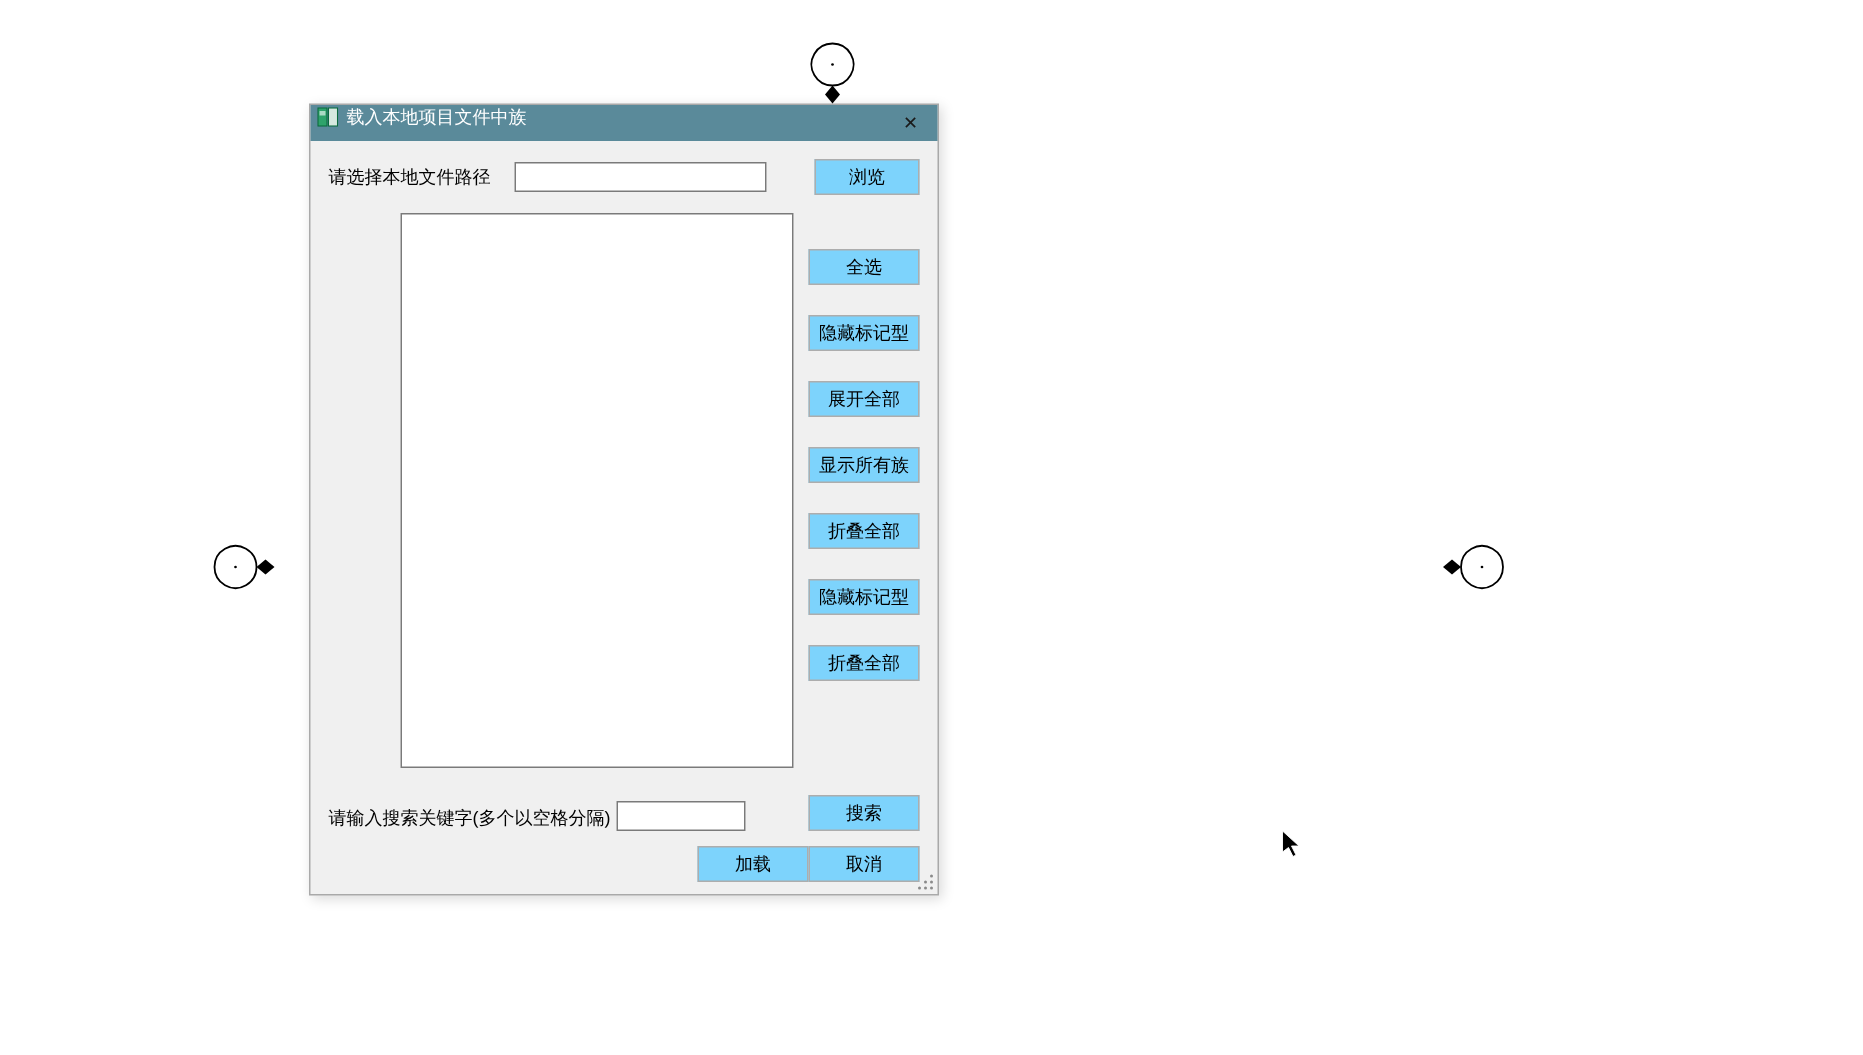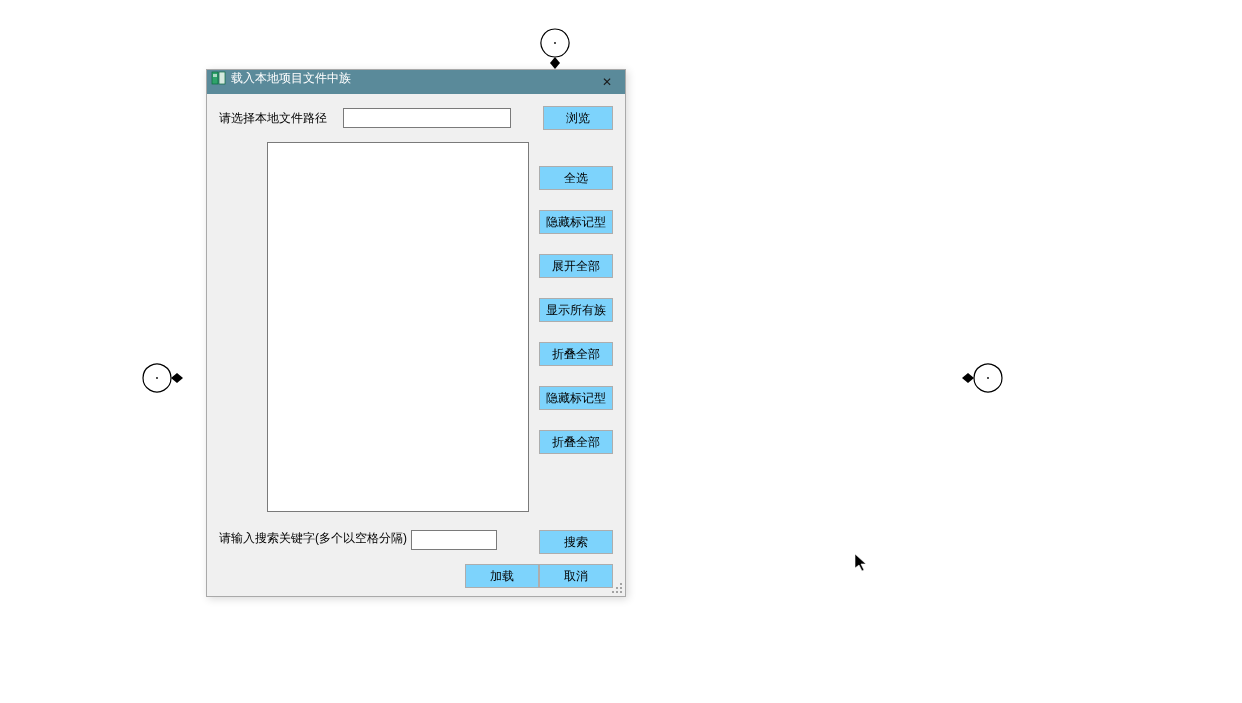--- a/index.html
+++ b/index.html
@@ -109,21 +109,21 @@
     .side-buttons {
       width: 74px;
       display: flex;
       flex-direction: column;
       gap: 20px;
       padding-top: 24px;
     }
     .row-search {
       margin-top: 18px;
       display: flex;
-      align-items: flex-start;
+      align-items: flex-end;
       gap: 4px;
       height: 24px;
     }
     .search-label { font-size: 12px; white-space: nowrap; }
     .search-input { width: 86px; flex: none; }
     .spacer { flex: 1; }
     .row-bottom {
       margin-top: 10px;
       display: flex;
       align-items: center;

